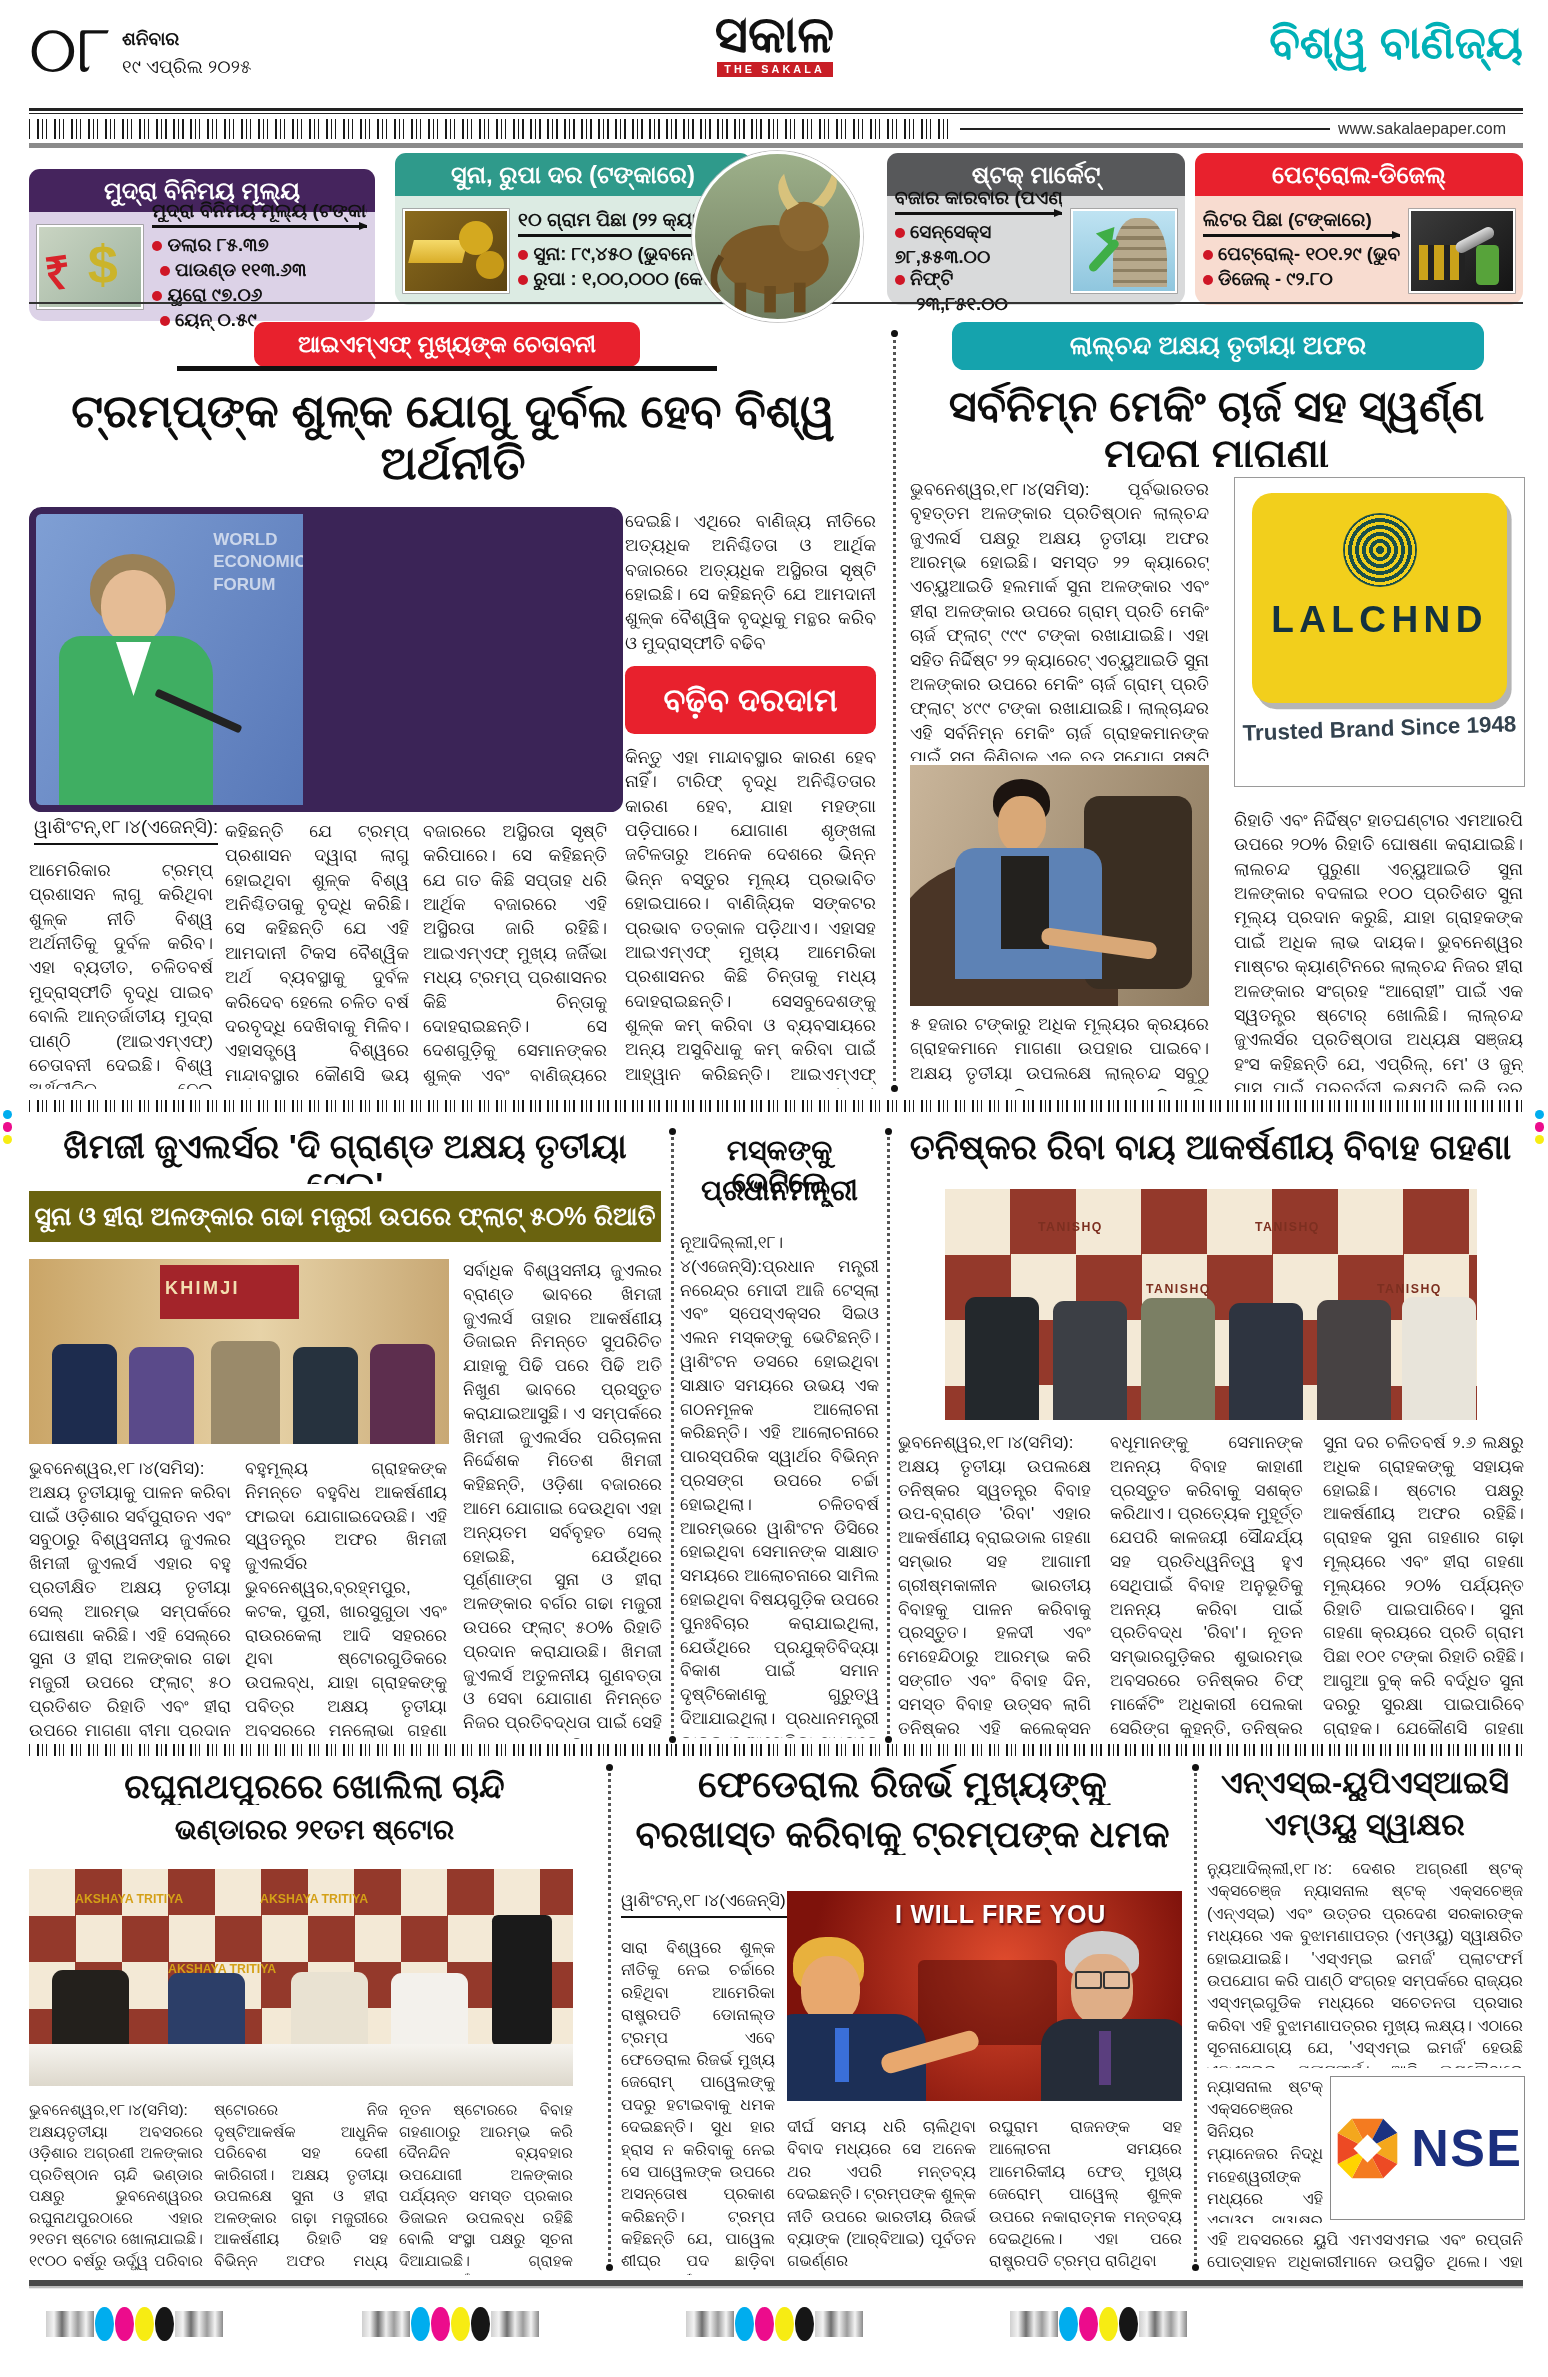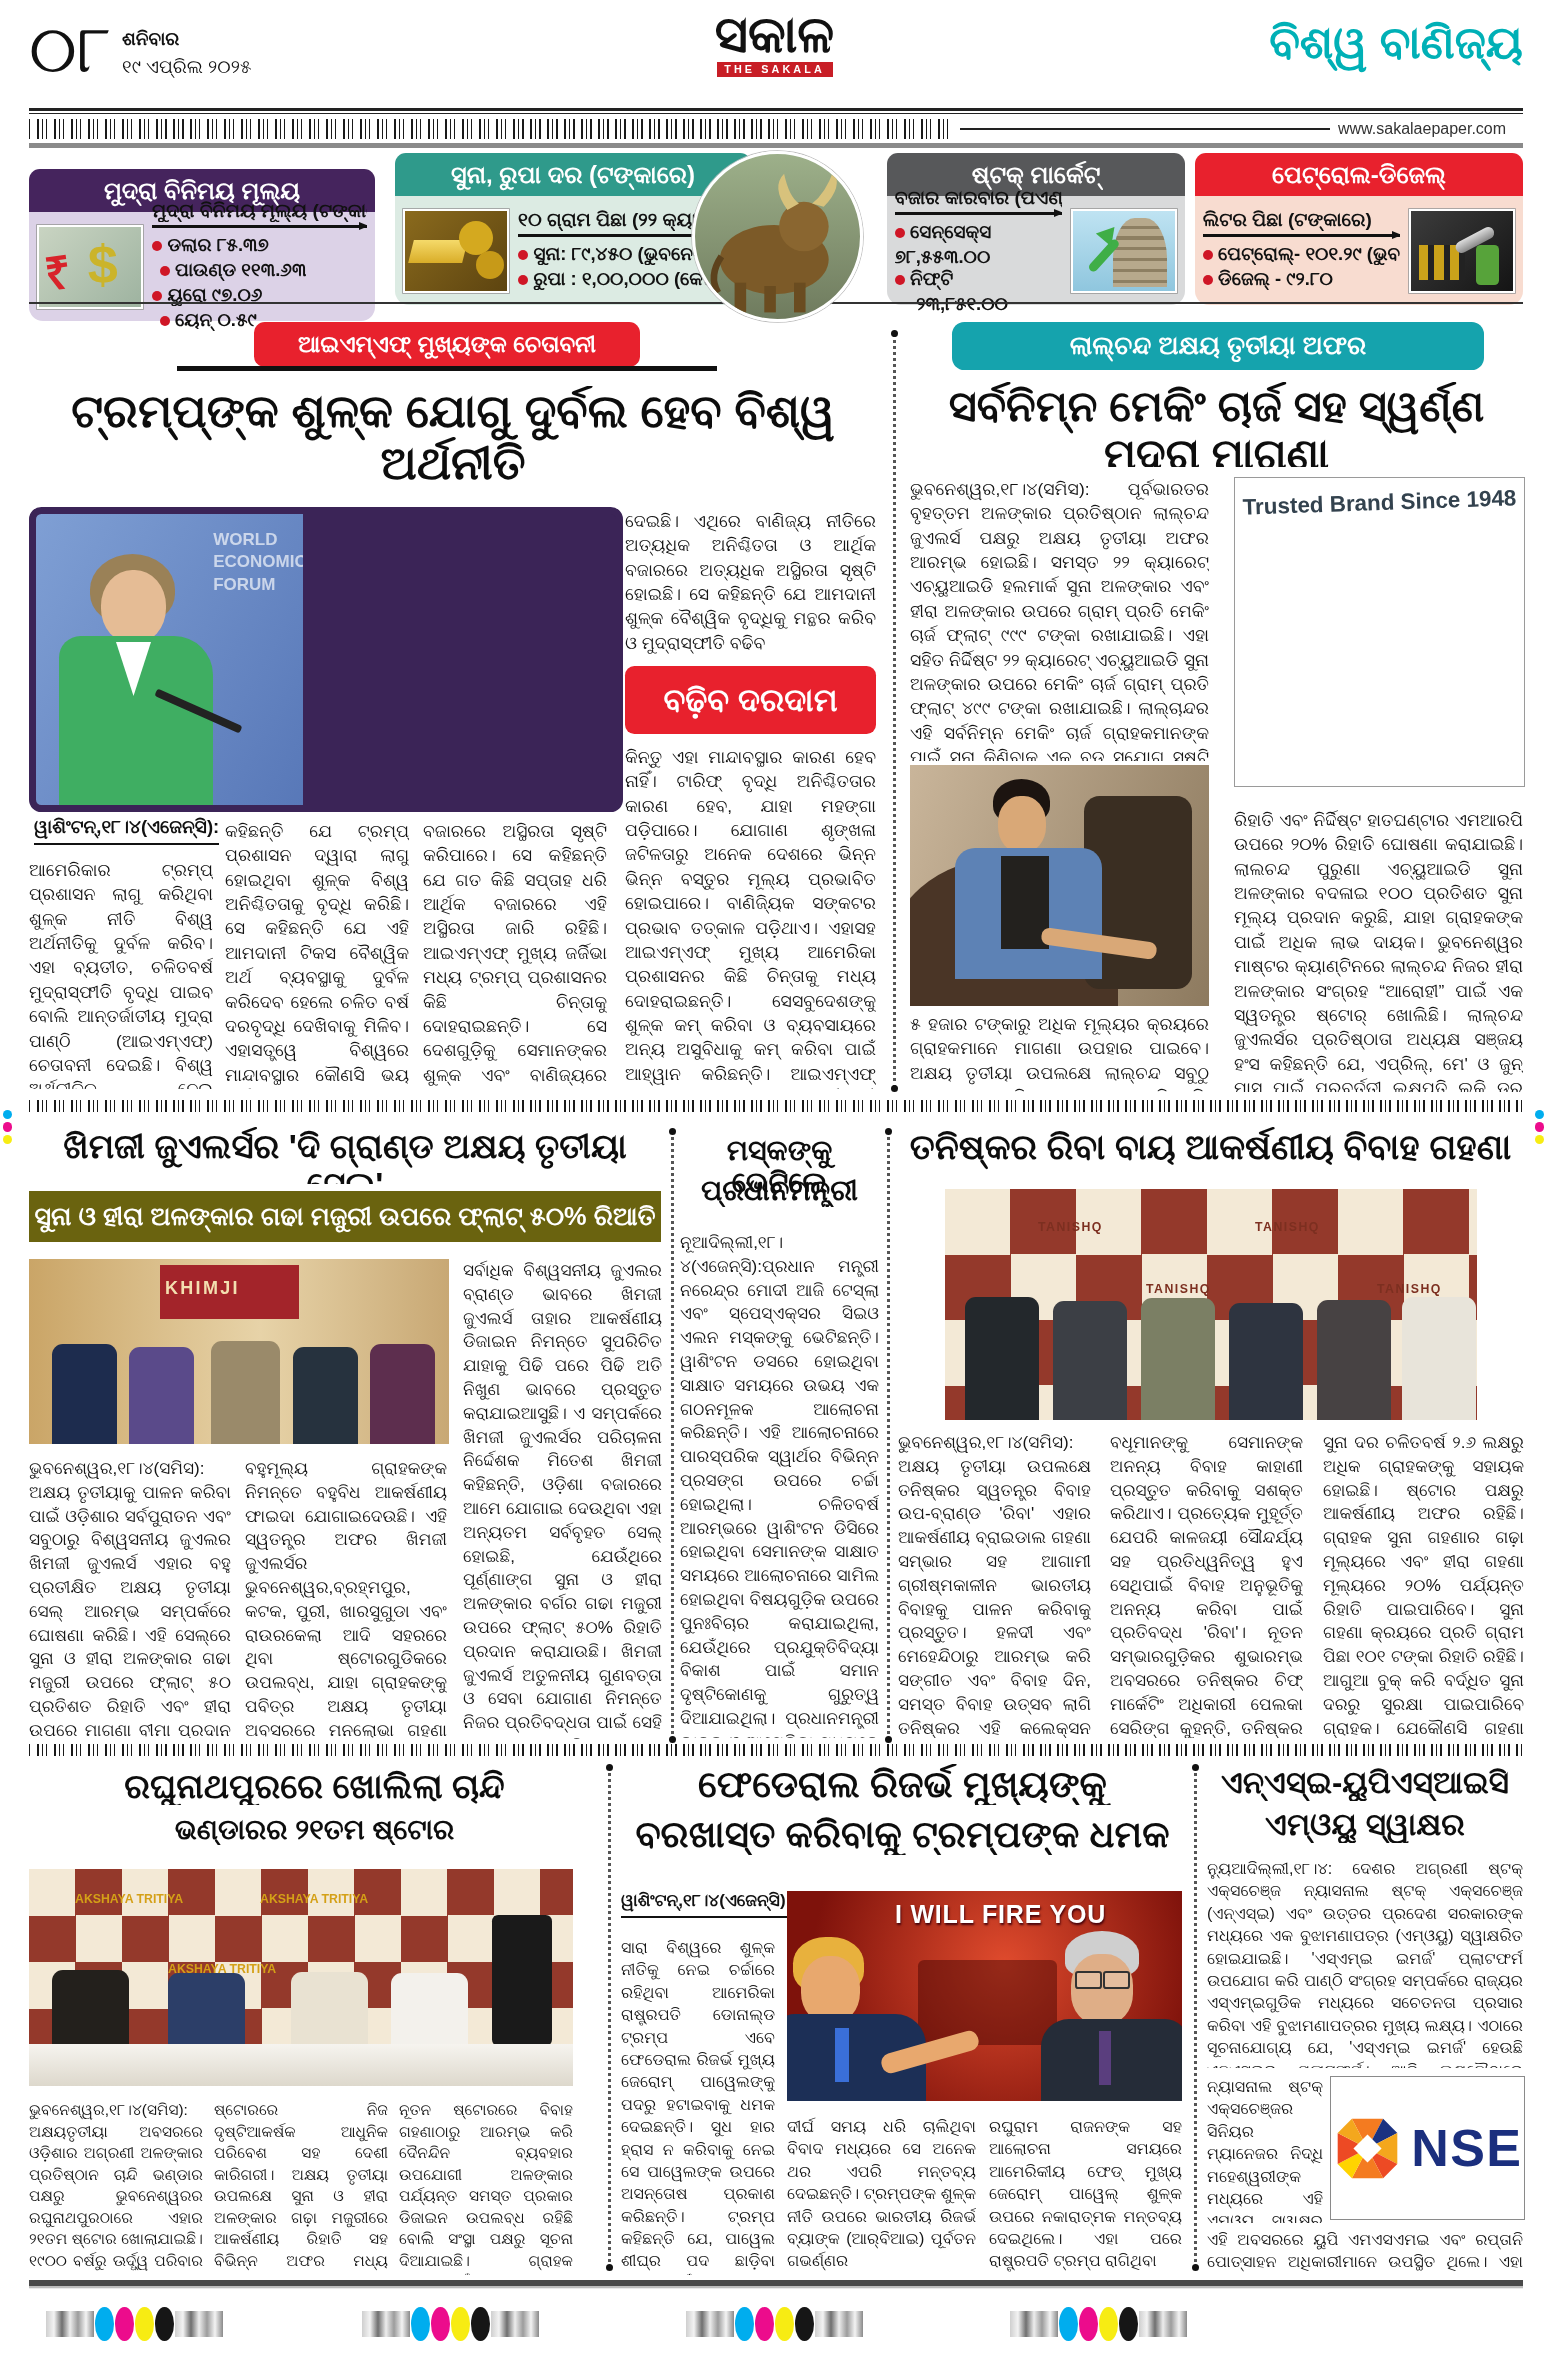--- a/index.html
+++ b/index.html
@@ -4,21 +4,21 @@
 <style>
   html,body{margin:0;padding:0;background:#e9e9e9;}
   #paper{position:relative;width:1548px;height:2377px;background:#fff;margin:0 auto;
          font-family:"Liberation Sans",sans-serif;color:#111;overflow:hidden;}
   .abs{position:absolute;}
   .jt{text-align:justify;line-height:1.4;overflow:hidden;color:#141414;}
   .ctr{text-align:center;}
   .bold{font-weight:bold;}
   .headline{font-weight:bold;color:#0d0d0d;line-height:1.12;overflow:hidden;}
   .kicker{color:#fff;font-weight:bold;display:flex;align-items:center;justify-content:center;overflow:hidden;}
-  .dateline{font-weight:bold;border-bottom:2.3px solid #111;padding-bottom:4.6px;display:inline-block;}
+  .dateline{font-weight:normal;border-bottom:2.3px solid #111;padding-bottom:4.6px;display:inline-block;}
   .vdots{border-left:3.1px dotted #555;width:0;}
   .vdots:before,.vdots:after{content:"";position:absolute;left:-4.6px;width:7px;height:7px;border-radius:50%;background:#111;}
   .vdots:before{top:-3.1px;} .vdots:after{bottom:-3.1px;}
   .barcode{background:repeating-linear-gradient(90deg,#191919 0 1.5px,#fff 1.5px 4.6px,#191919 4.6px 5.4px,#fff 5.4px 8.5px);}
   
   .tbox-h{color:#fff;font-weight:bold;font-size:24px;display:flex;align-items:center;justify-content:center;
           border-radius:10.8px 10.8px 0 0;height:43px;overflow:hidden;}
   .tbox-b{border-radius:0 0 14px 14px;display:flex;align-items:center;padding:7.7px;gap:9.3px;height:94px;}
   .tpic{width:102px;height:80px;border:2.3px solid #fff;box-shadow:0 0 0 0.8px #999;flex:none;position:relative;overflow:hidden;}
   .tsub{font-size:19px;font-weight:bold;white-space:nowrap;overflow:hidden;}
@@ -201,20 +201,24 @@
       <span class="abs" style="left:174px;top:31px;width:108px;height:193px;border-radius:15.4px;background:#3a2e22;"></span>
       <span class="abs" style="left:83px;top:14px;width:57px;height:45px;border-radius:50% 50% 40% 40%;background:#1c1410;"></span>
       <span class="abs" style="left:88px;top:31px;width:48px;height:57px;border-radius:46%;background:#d9a877;"></span>
       <span class="abs" style="left:45px;top:83px;width:147px;height:131px;border-radius:20px 20px 0 0;background:#5d82b5;"></span>
       <span class="abs" style="left:91px;top:91px;width:48px;height:93px;background:#23211e;"></span>
       <span class="abs" style="left:131px;top:170px;width:116px;height:17px;border-radius:7.7px;background:#d9a877;transform:rotate(8deg);"></span>
     </div>
     <div class="abs jt" style="left:910px;top:1012px;width:299px;height:80px;font-size:17.4px;">୫ ହଜାର ଟଙ୍କାରୁ ଅଧିକ ମୂଲ୍ୟର କ୍ରୟରେ ଗ୍ରାହକମାନେ ମାଗଣା ଉପହାର ପାଇବେ। ଅକ୍ଷୟ ତୃତୀୟା ଉପଲକ୍ଷେ ଲାଲ୍‌ଚନ୍ଦ ସବୁଠୁ ଅଧିକ ଭେରାଇଟିର ଅଳଙ୍କାର ଆଣିଛନ୍ତି, ଯାହା ବଜାରରେ ଆଉ କେଉଁଠି ଦେଖିବାକୁ ମିଳିବନାହିଁ। ସେହିପରି ରୁପା ଅଳଙ୍କାର ମେକିଂ ଚାର୍ଜରେ ୫୦% ରିହାତି, ବ୍ରାଣ୍ଡେଡ୍ ରୁପା ସାମଗ୍ରୀ ଉପରେ ୧୫%</div>
 
     <div class="abs" style="left:1234px;top:477px;width:289px;height:308px;border:1.5px solid #9a9a9a;background:#fff;padding:0;">
+      <div style="position:relative;margin:15.4px 17px 0;height:210px;border-radius:20px;background:#f2cf1c;box-shadow:4.6px 6.2px 0 rgba(90,90,90,.45);overflow:hidden;">
+        <span class="abs" style="left:50%;top:20px;transform:translateX(-50%);width:74px;height:74px;border-radius:50%;background:repeating-radial-gradient(circle,#1b4f4a 0 3.9px,#f2cf1c 3.9px 7px);"></span>
+        <span class="abs ctr bold" style="left:0;top:106px;width:100%;font-size:37px;letter-spacing:5.4px;color:#14323f;">LALCHND</span>
+      </div>
       <div class="ctr bold" style="margin-top:12.3px;font-size:22.4px;color:#33424e;transform:rotate(-2deg);">Trusted Brand Since 1948</div>
     </div>
     <div class="abs jt" style="left:1234px;top:808px;width:289px;height:284px;font-size:17.4px;">ରିହାତି ଏବଂ ନିର୍ଦ୍ଦିଷ୍ଟ ହାତଘଣ୍ଟାର ଏମଆରପି ଉପରେ ୨୦% ରିହାତି ଘୋଷଣା କରାଯାଇଛି। ଲାଲଚନ୍ଦ ପୁରୁଣା ଏଚ୍‌ୟୁଆଇଡି ସୁନା ଅଳଙ୍କାର ବଦଳାଇ ୧୦୦ ପ୍ରତିଶତ ସୁନା ମୂଲ୍ୟ ପ୍ରଦାନ କରୁଛି, ଯାହା ଗ୍ରାହକଙ୍କ ପାଇଁ ଅଧିକ ଲାଭ ଦାୟକ। ଭୁବନେଶ୍ୱର ମାଷ୍ଟର କ୍ୟାଣ୍ଟିନରେ ଲାଲ୍‌ଚନ୍ଦ ନିଜର ହୀରା ଅଳଙ୍କାର ସଂଗ୍ରହ “ଆରୋହୀ” ପାଇଁ ଏକ ସ୍ୱତନ୍ତ୍ର ଷ୍ଟୋର୍ ଖୋଲିଛି। ଲାଲ୍‌ଚନ୍ଦ ଜୁଏଲର୍ସର ପ୍ରତିଷ୍ଠାତା ଅଧ୍ୟକ୍ଷ ସଞ୍ଜୟ ହଂସ କହିଛନ୍ତି ଯେ, ଏପ୍ରିଲ୍, ମେ' ଓ ଜୁନ୍ ମାସ ପାଇଁ ପରବର୍ତ୍ତୀ ଲକ୍ଷପତି ଲକି ଡ୍ର ଜୁଲାଇ ପ୍ରଥମ ସପ୍ତାହରେ ଅନୁଷ୍ଠିତ ହେବ। ଯେଉଁଥିରେ ମେଗା ଲକି ଡ୍ର 'ଏମ୍‌ଜି ଉଇଣ୍ଡସର' କାରର ମଧ୍ୟ ଉଠାଣ ହୋଇ ବିଜେତା ଚୟନ କରାଯିବ। ସ୍ଥାନ ଏବଂ ତାରିଖ ପରେ ଘୋଷଣା କରାଯିବ। ନିରନ୍ତର ବୃଦ୍ଧି ପାଉଥିବା ସୁନା ଦରରୁ ଗ୍ରାହକମାନଙ୍କୁ ସୁରକ୍ଷା ଦେବାପାଇଁ ଲାଲ୍‌ଚନ୍ଦରେ ରହିଛି ଅଗ୍ରୀମ୍ ଗୋଲ୍ଡ ବୁକିଂ ଅଫର। ଯେଉଁ ଦିନ ଗ୍ରାହକ ଅଳଙ୍କାର କ୍ରୟ କରିବେ, ସେହି ଦିନ ଓ ବୁକିଂ ଦିନର ଦର ମଧ୍ୟରୁ ଯେଉଁଟି କମ୍ ହେବ, ସେହି ଦର ଲାଗୁ ହେବ। ଏଠାରେ ଉଲ୍ଲେଖଯୋଗ୍ୟ ଯେ, ଲାଲଚନ୍ଦ ଜୁଏଲର୍ସ ଗ୍ରାହକ ସନ୍ତୁଷ୍ଟି, ସର୍ବନିମ୍ନ ଗଢ଼ା ମଜୁରୀ, ବିଶୁଦ୍ଧ ସ୍ୱର୍ଣ୍ଣ ଅଳଙ୍କାର ଏବଂ ଅତୁଳନୀୟ କାରିଗରୀ ପାଇଁ ସମଗ୍ର ପୂର୍ବଭାରତରେ ପ୍ରସିଦ୍ଧି ଲାଭ କରିଛି।</div>
   </div>
 
   <div class="abs barcode" style="left:29px;top:1100px;width:1494px;height:12.3px;"></div>
 
   <div>
     <div class="abs headline ctr" style="left:29px;top:1127px;width:632px;height:57px;font-size:34px;">ଖିମଜୀ ଜୁଏଲର୍ସର 'ଦି ଗ୍ରାଣ୍ଡ ଅକ୍ଷୟ ତୃତୀୟା ସେଲ୍'</div>
     <div class="abs kicker" style="left:29px;top:1191px;width:632px;height:51px;background:#6a630f;font-size:25.4px;">ସୁନା ଓ ହୀରା ଅଳଙ୍କାର ଗଢା ମଜୁରୀ ଉପରେ ଫ୍ଲାଟ୍ ୫୦% ରିଆତି</div>

